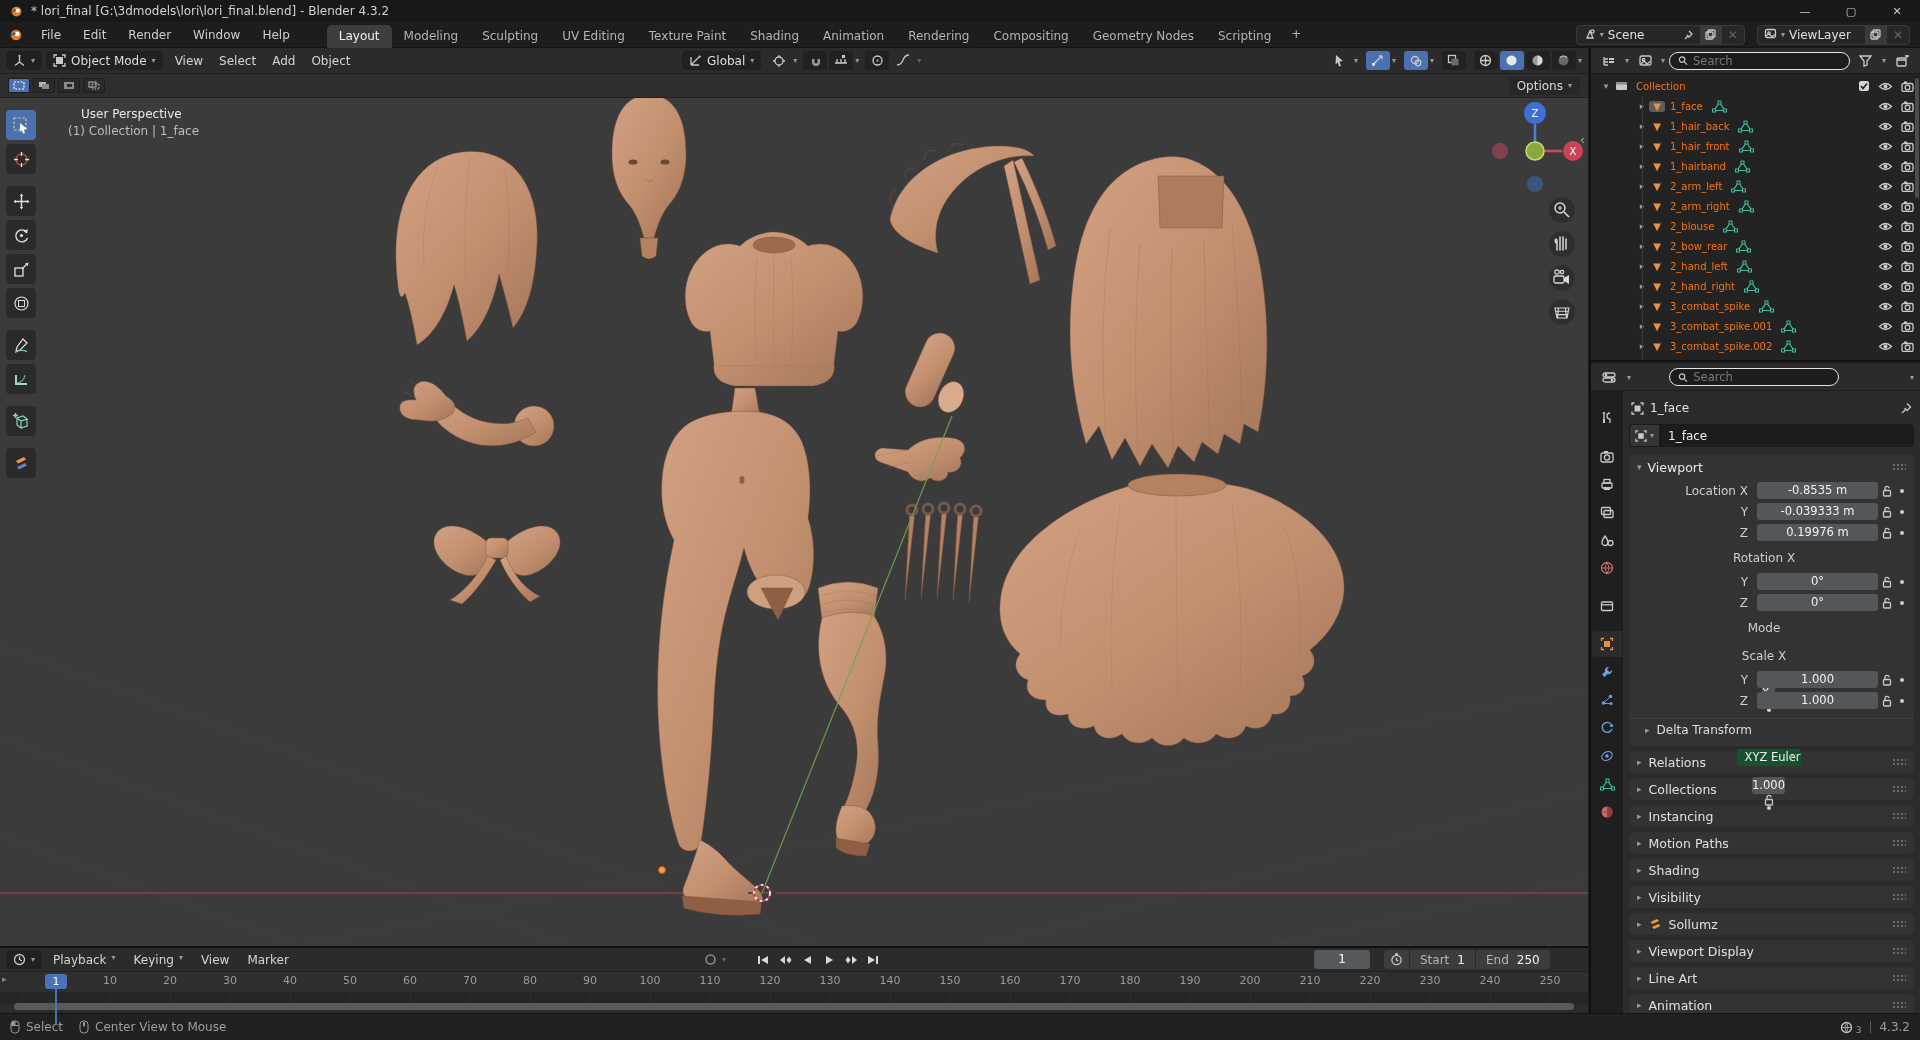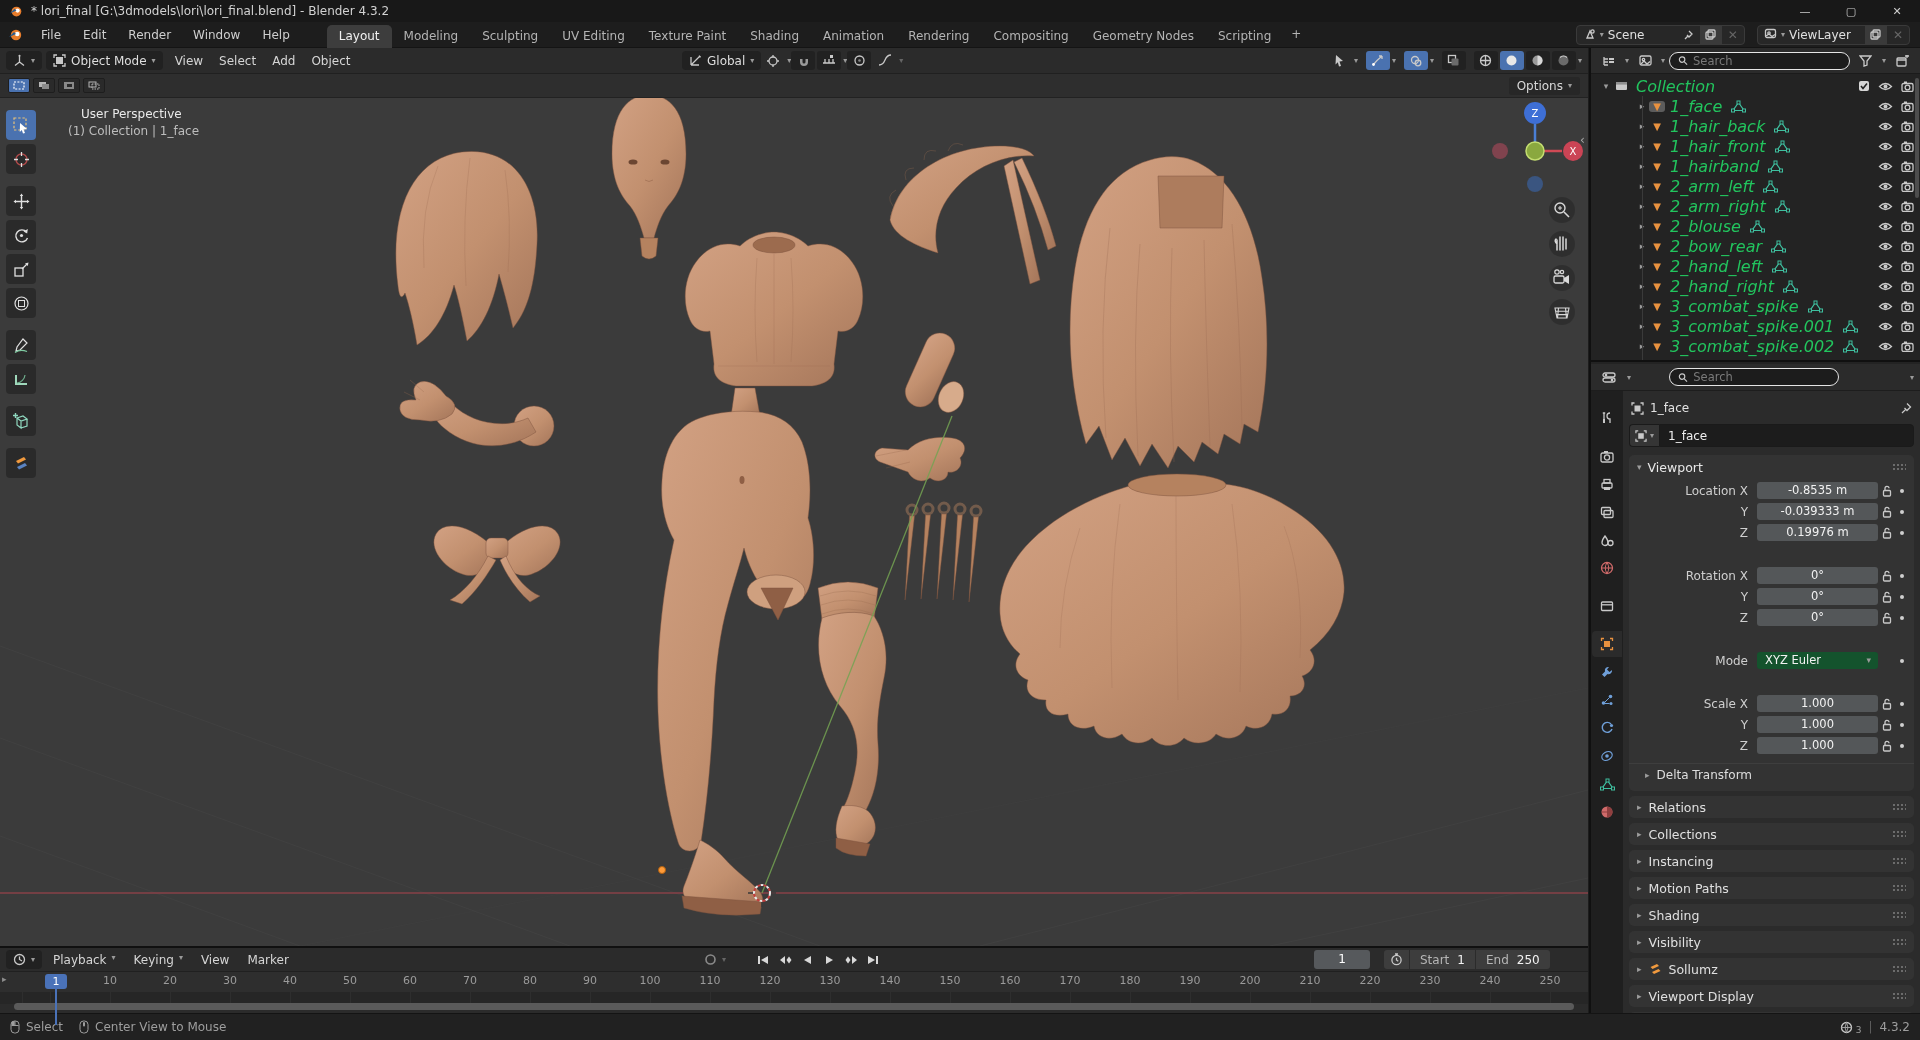--- a/index.html
+++ b/index.html
@@ -34,21 +34,21 @@
   .viewport { position:absolute; left:0; top:48px; width:1588px; height:898px; background:#3b3b3b; overflow:hidden; }
   .vp-header { position:absolute; left:0; top:0; width:100%; height:26px; background:#2b2b2b; display:flex; align-items:center; gap:4px; padding:0 6px; border-bottom:1px solid #202020; z-index:5; }
   .vp-toolrow { position:absolute; left:0; top:26px; width:100%; height:24px; background:#2e2e2e; display:flex; align-items:center; padding:0 8px; border-bottom:1px solid #222; z-index:5; }
   .pill { display:flex; align-items:center; gap:5px; background:#212121; border-radius:4px; height:19px; padding:0 7px; }
   .pill .pl { color:#dedede; }
   .hmenu { padding:0 8px; color:#d5d5d5; }
   .hbtn { width:24px; height:19px; display:flex; align-items:center; justify-content:center; background:#212121; border-radius:3px; }
   .hbtn.active { background:#4a72b0; }
   .hbtn.plain { background:transparent; }
   .btn-cluster { display:flex; gap:2px; align-items:center; }
-  .center-tools { position:absolute; left:682px; display:flex; align-items:center; }
+  .center-tools { position:absolute; left:682px; display:flex; gap:6px; align-items:center; }
   .right-tools { margin-left:auto; display:flex; gap:8px; align-items:center; }
   .selmode-btn { width:22px; height:15px; border-radius:2px; background:#2a2a2a; border:1px solid #1e1e1e; display:flex; align-items:center; justify-content:center; }
   .selmode-btn.active { background:#4a72b0; }
   .options-btn { margin-left:auto; display:flex; gap:5px; align-items:center; background:#272727; height:18px; border-radius:3px; padding:0 8px; color:#d8d8d8; }
 
   .vp-overlay-text { position:absolute; left:68px; top:58px; z-index:4; line-height:17px; }
   .vp-overlay-text .l1 { color:#eaeaea; margin-left:13px; font-size:12px; }
   .vp-overlay-text .l2 { color:#bdbdbd; font-size:12px; }
 
   .toolbar { position:absolute; left:6px; top:62px; width:32px; display:flex; flex-direction:column; z-index:4; }
@@ -62,21 +62,21 @@
   .outliner { position:absolute; left:0; top:0; width:100%; height:314px; overflow:hidden; border-bottom:2px solid #101010; background:#232323; }
   .ol-header { height:26px; background:#2b2b2b; display:flex; align-items:center; gap:4px; padding:0 6px; border-bottom:1px solid #1b1b1b; }
   .search-pill { flex:1; display:flex; align-items:center; gap:5px; background:#1c1c1c; border:1px solid #e5e5e5; border-radius:10px; height:18px; padding:0 8px; }
   .search-pill input { background:transparent; border:none; outline:none; color:#cfcfcf; width:100%; font-family:inherit; font-size:11.5px; }
   .search-pill input::placeholder { color:#7a7a7a; }
   .ol-tree { position:relative; padding-top:2px; }
   .orow { display:flex; align-items:center; height:20px; padding-right:6px; }
   .orow .disc { width:14px; text-align:center; color:#9a9a9a; font-size:9px; }
   .orow .obj-ic { width:16px; text-align:center; color:#e8913f; font-size:10px; border-radius:3px; }
   .orow.sel .obj-ic { background:#5c5c5c; }
-  .orow .oname { margin-left:5px; color:#22c55e; font-size:16px;font-style:italic; }
+  .orow .oname { margin-left:5px; color:#f97316; font-size:10px; }
   .orow .spacer { flex:1; }
   .root-row { padding-left:8px; }
   .item-row { padding-left:44px; }
   .treeline { position:absolute; left:51px; top:22px; bottom:0; width:1px; background:#3a3a3a; }
   .ol-scroll { position:absolute; right:1px; top:30px; width:4px; height:120px; border-radius:2px; background:#4d4d4d; }
 
   
   .props { position:absolute; left:0; top:316px; width:100%; bottom:0; background:#2b2b2b; }
   .pr-header { height:27px; background:#2b2b2b; display:flex; align-items:center; gap:6px; padding:0 6px; border-bottom:1px solid #1d1d1d; }
   .pr-header .search-pill { max-width:170px; margin:0 auto; }
@@ -89,21 +89,21 @@
   .crumb-row .ctext { color:#e2e2e2; }
   .crumb-row .pin { margin-left:auto; }
   .name-row { display:flex; margin-top:5px; height:23px; }
   .name-prefix { display:flex; align-items:center; gap:3px; background:#353535; border-radius:4px 0 0 4px; padding:0 5px; border:1px solid #1a1a1a; border-right:none; }
   .name-input { flex:1; background:#1c1c1c; border:1px solid #1a1a1a; border-radius:0 4px 4px 0; color:#efefef; display:flex; align-items:center; padding:0 8px; }
   .panel { margin-top:8px; background:#333333; border-radius:5px; padding-bottom:6px; }
   .panel-head { display:flex; align-items:center; gap:6px; height:24px; padding:0 8px; }
   .panel-head .ph-label { color:#e8e8e8; font-size:12.5px; }
   .grip { margin-left:auto; width:14px; height:8px; background-image:radial-gradient(#7a7a7a 1px, transparent 1.2px); background-size:4px 4px; opacity:.8; }
   .trow { display:flex; align-items:center; height:19px; margin:2px 6px 0 0; }
-  .trow.gap { margin-top:24px; }
+  .trow.gap { margin-top:9px;flex-direction:column; }
   .tlabel { flex:0 0 128px; text-align:right; padding-right:9px; color:#cfcfcf; }
   .tfield { flex:1; height:17px; background:#545759; border-radius:3px; color:#f2f2f2; text-align:center; line-height:17px; font-size:11.5px; }
   .trow .lock { width:18px; display:flex; justify-content:center; }
   .animdot { width:12px; display:flex; justify-content:center; align-items:center; }
   .animdot::after { content:""; width:4px; height:4px; border-radius:50%; background:#cfcfcf; }
   .trow.drop .tfield { background:#14532d; text-align:left; padding-left:8px; position:relative; }
   .trow.drop .tfield::after { content:"▾"; position:absolute; right:7px; top:0; color:#9a9a9a; font-size:9px; }
   .trow.drop .lock svg { visibility:hidden; }
   .subsec { display:flex; align-items:center; gap:7px; height:22px; margin-top:8px; border-top:1px solid #3e3e3e; padding:0 8px 0 16px; color:#dedede; }
   .sec { display:flex; align-items:center; gap:7px; height:22px; background:#333333; border-radius:5px; margin-top:5px; padding:0 8px; color:#e0e0e0; font-size:12.5px; }

